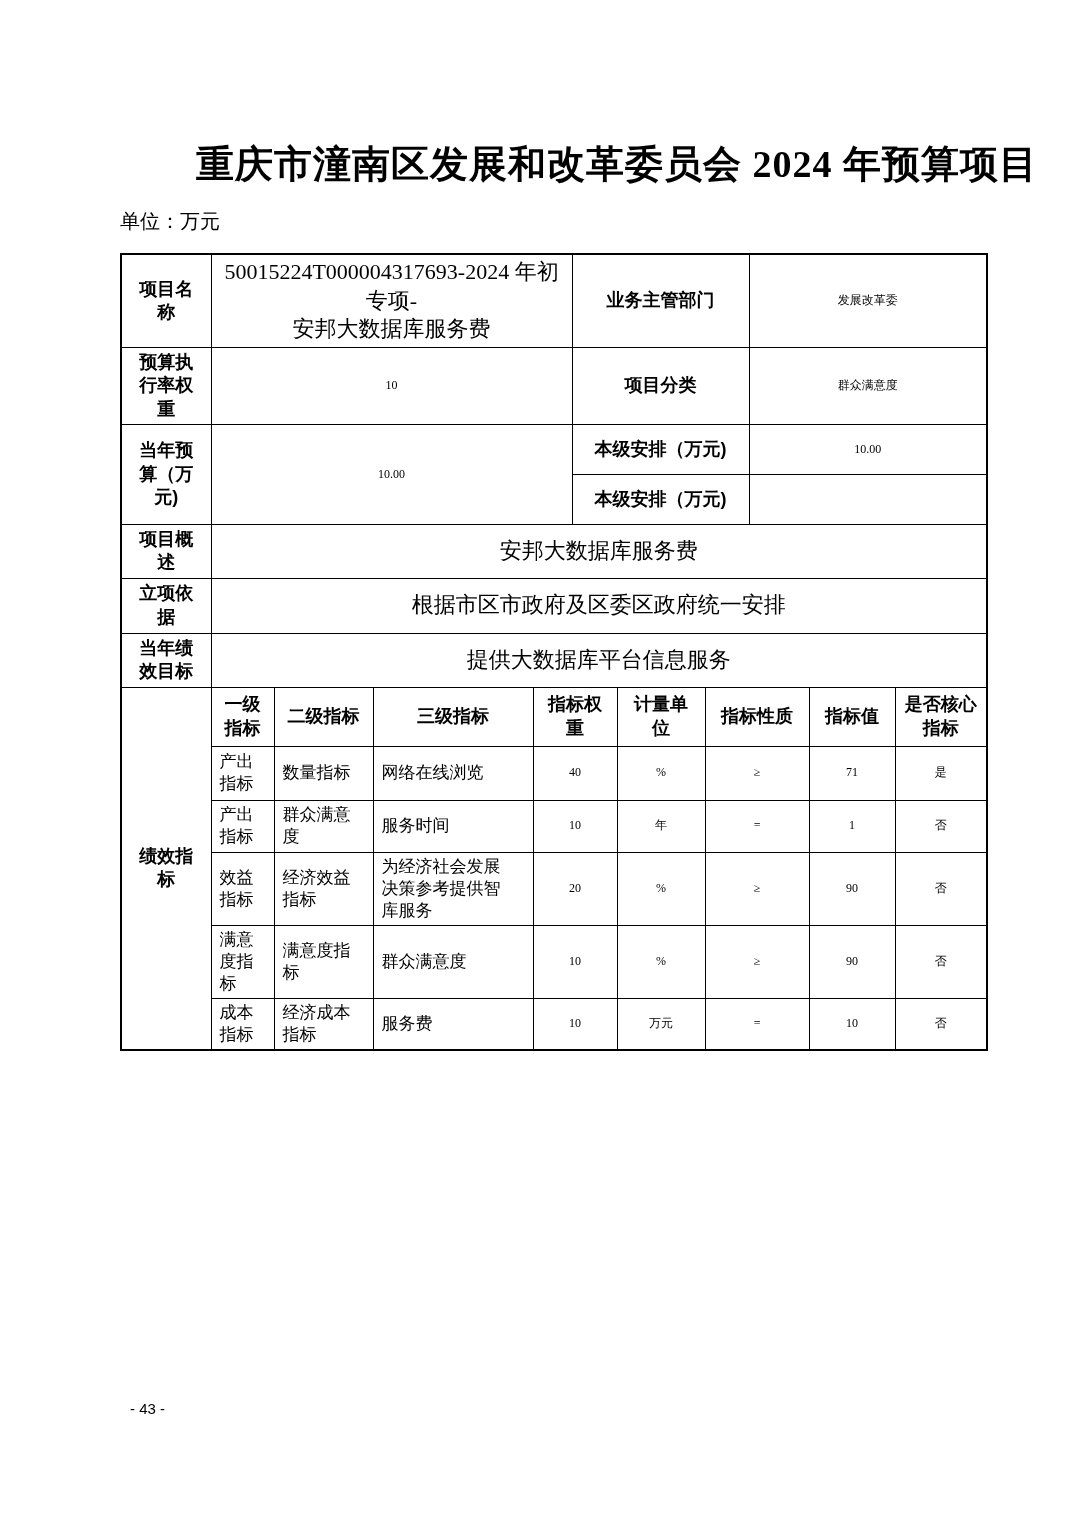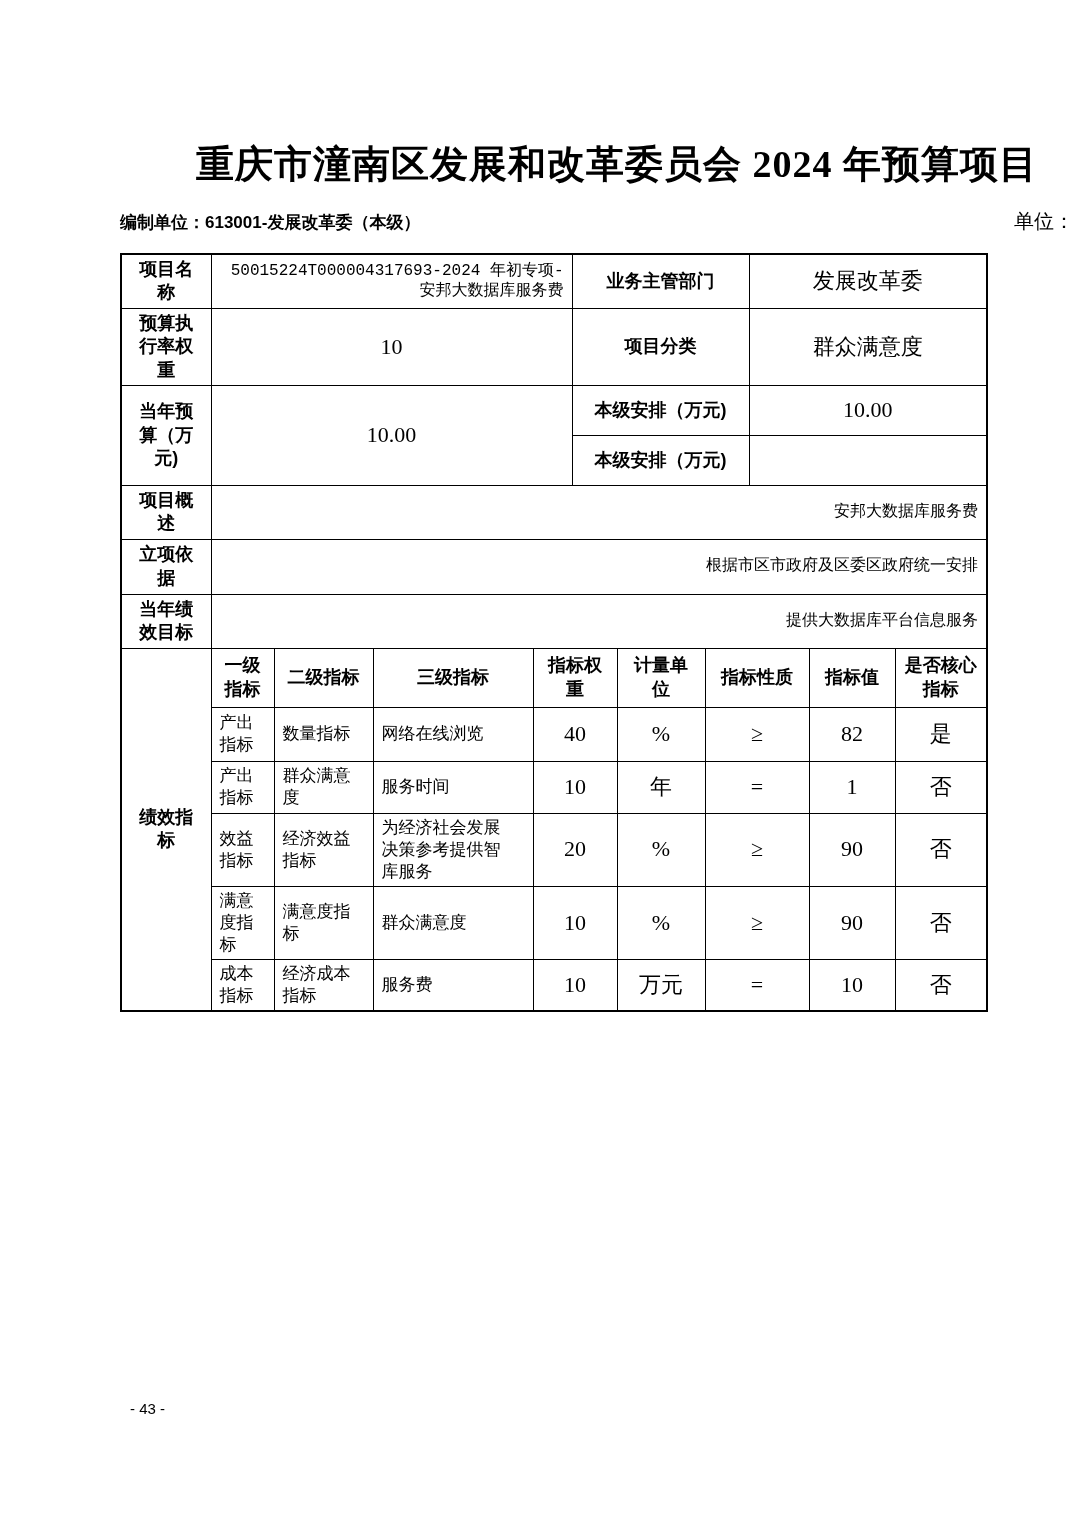--- a/index.html
+++ b/index.html
@@ -64,28 +64,28 @@
   }
   td.lbl {
     font-family: "Liberation Sans", sans-serif;
     font-weight: bold;
     font-size: 18px;
     text-align: center;
     padding: 3px 4px;
   }
   td.val {
     font-family: "Liberation Serif", serif;
+    font-size: 12px;
+    text-align: center;
+    margin-top: 36px;
+  }
+  td.vleft {
+    font-family: Liberation Serif, serif;
     font-size: 22px;
     text-align: center;
-    margin-top: 36px;
-  }
-  td.vleft {
-    font-family: Liberation Mono, monospace;
-    font-size: 16px;
-    text-align: right;
     padding-left: 12px;
   }
   td.ileft {
     font-family: "Liberation Serif", serif;
     font-size: 17px;
     text-align: left;
     padding-left: 10px;
     padding-right: 4px;
   }
   .page-footer {
@@ -99,21 +99,20 @@
 </head>
 <body>
 
 <div class="page-content">
 
   <h1 class="doc-title">
       <span class="tl">重庆市潼南区发展和改革委员会 2024 年预算项目</span>
     </h1>
 
   <div class="meta-row">
-    <span class="meta-left">编制单位：613001-发展改革委（本级）</span>
     <span class="meta-right">单位：万元</span>
   </div>
 
   <table class="main">
     <colgroup>
       <col style="width:90px">
         <col style="width:63px">
         <col style="width:99px">
       <col style="width:160px">
         <col style="width:39px">
@@ -193,21 +192,21 @@
     </tr>
 
     <tr style="height:54px">
       <td class="ileft">产出
 指标</td>
       <td class="ileft">数量指标</td>
       <td class="ileft">网络在线浏览</td>
       <td class="val" colspan="2">40</td>
       <td class="val">%</td>
       <td class="val" colspan="2">≥</td>
-      <td class="val">82</td>
+      <td class="val">71</td>
       <td class="val">是</td>
     </tr>
 
     <tr style="height:52px">
       <td class="ileft">产出
 指标</td>
       <td class="ileft">群众满意度</td>
       <td class="ileft">服务时间</td>
       <td class="val" colspan="2">10</td>
       <td class="val">年</td>

